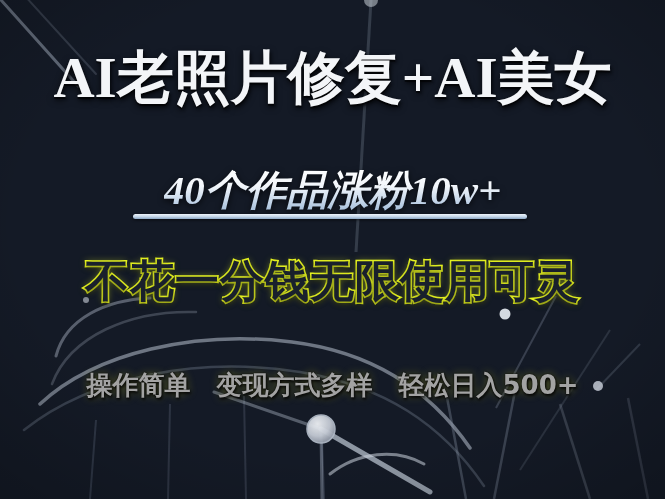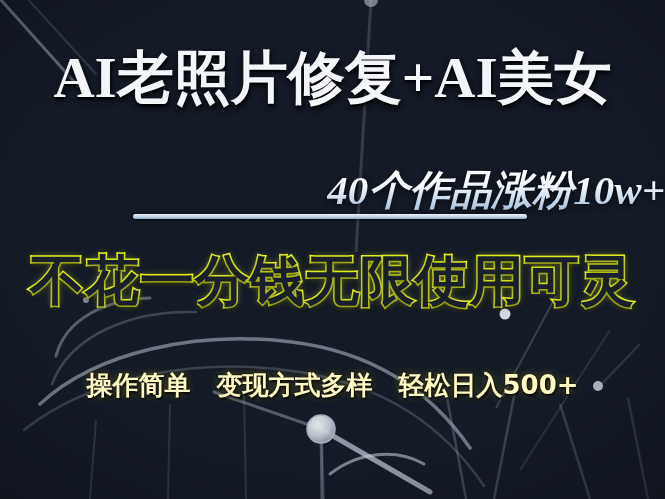--- a/index.html
+++ b/index.html
@@ -62,21 +62,21 @@
       0 3px 7px rgba(0,0,0,0.75),
       2px 3px 2px rgba(10,14,22,0.6);
   }
 
   
   #sub1-wrap {
     position: absolute;
     left: 0;
     right: 0;
     top: 166px;
-    text-align: right;
+    text-align: center;
     text-decoration: underline;
   }
   #sub1 {
     display: inline-block;
     font-family: "Liberation Serif", "DejaVu Serif", serif;
     font-weight: bold;
     font-style: italic;
     font-size: 41px;
     line-height: 48px;
     white-space: nowrap;
@@ -103,21 +103,21 @@
     position: absolute;
     left: 0;
     right: 0;
     top: 256px;
     text-align: center;
   }
   #sub2 {
     display: inline-block;
     font-family: "DejaVu Sans", sans-serif;
     font-weight: bold;
-    font-size: 54px;
+    font-size: 44px;
     line-height: 50px;
     letter-spacing: 1px;
     white-space: nowrap;
     color: #19202c;
     -webkit-text-stroke: 3px #e9f521;
     paint-order: stroke fill;
     text-shadow:
       0 0 7px rgba(221,238,40,0.55),
       0 3px 5px rgba(0,0,0,0.6);
   }
@@ -130,21 +130,21 @@
     top: 368px;
     text-align: center;
   }
   #sub3 {
     display: inline-block;
     font-family: "DejaVu Sans", sans-serif;
     font-weight: bold;
     font-size: 26px;
     line-height: 34px;
     white-space: pre;
-    color: #fef9c3;
+    color: #a3a3a3;
     text-shadow:
       0 0 2px rgba(0,0,0,0.9),
       1px 2px 3px rgba(0,0,0,0.85),
       0 0 9px rgba(230,225,30,0.35);
   }
 </style>
 </head>
 <body>
 
 <div id="poster">

